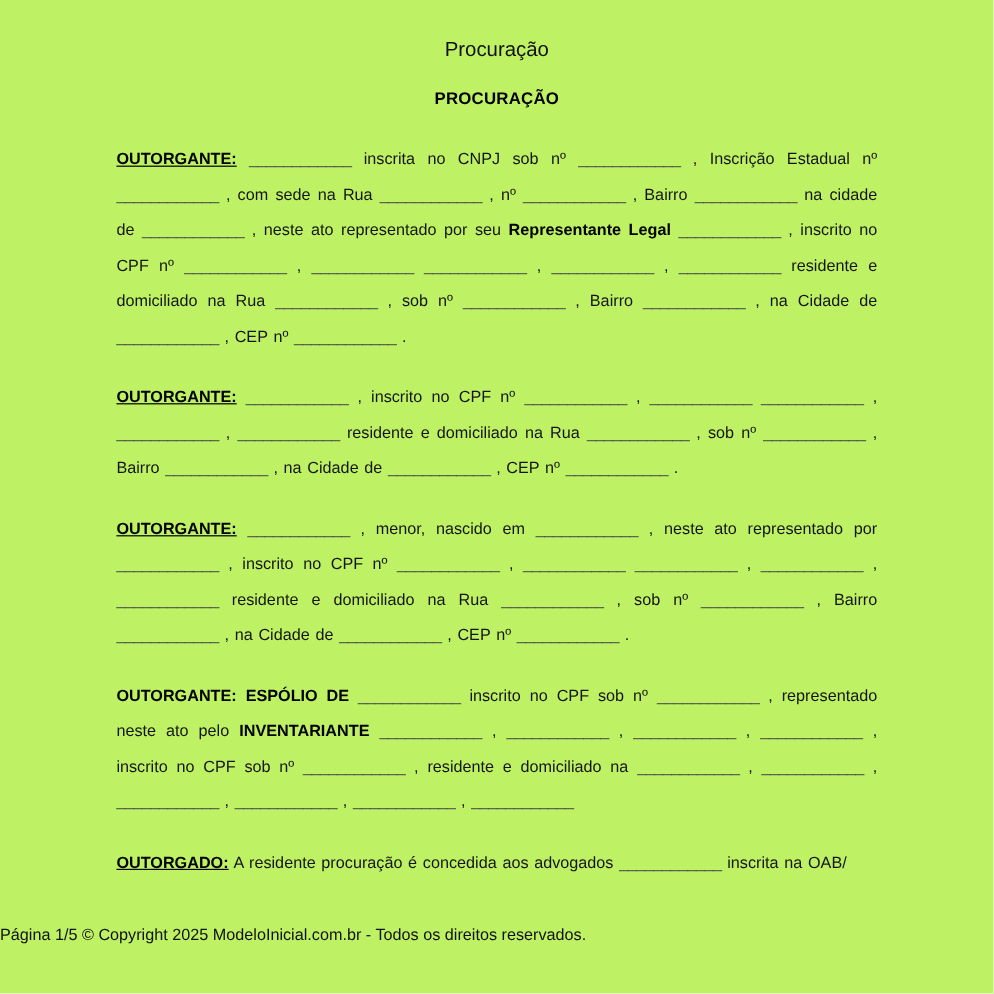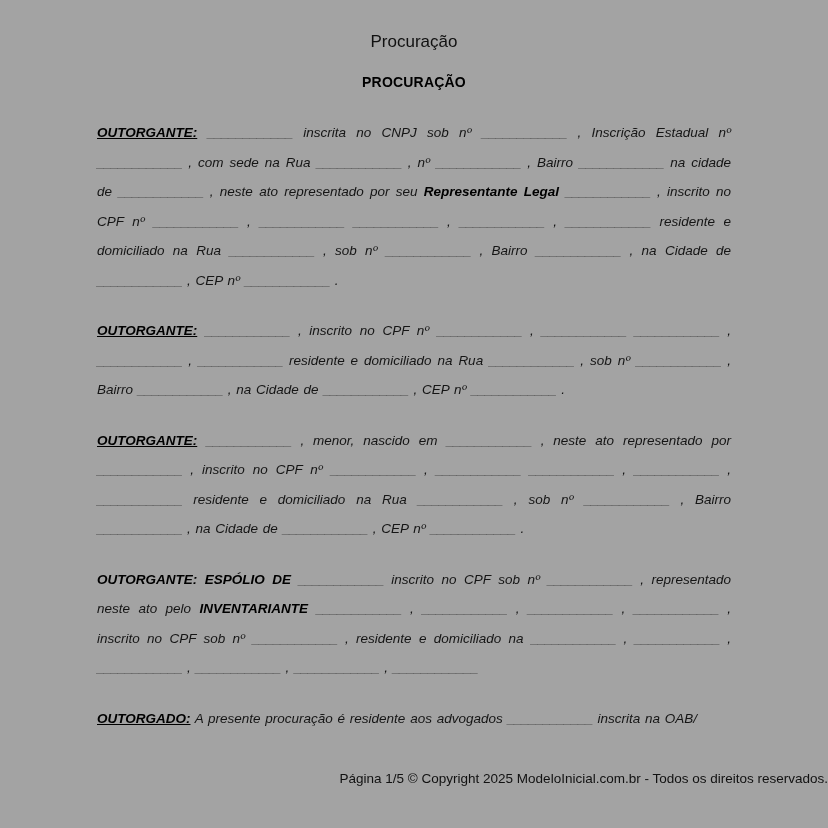--- a/index.html
+++ b/index.html
@@ -7,21 +7,21 @@
   body {
     width:828px; height:828px;
     position:relative;
     font-family:"Liberation Sans","DejaVu Sans",sans-serif;
     color:#0a0a0a;
     overflow:hidden;
   }
   .page {
     position:absolute; inset:0;
     padding:32px 97px 0 97px;
-    background:#a3a3a3;
+    background:#bef264;
   }
   .doc-title {
     font-size:17px; font-weight:400;
     text-align:center;
     margin:0 0 22px 0;
     color:#111;
   }
   .doc-heading {
     font-size:14px; font-weight:700;
     text-align:center;
@@ -30,44 +30,43 @@
     color:#000;
   }
   .paragraphs { width:100%; }
   .para {
     font-size:13.5px;
     line-height:29.5px;
     text-align:justify;
     margin:0 0 21px 0;
     color:#151515;
     word-spacing:1px;
-    font-style:italic;
   }
   .lead-underline { font-weight:700; text-decoration:underline; color:#000; }
   .lead { font-weight:700; color:#000; }
   .bold { font-weight:700; color:#000; }
   .blank {
     color:#4a4a4a;
     letter-spacing:-0.4px;
     white-space:nowrap;
   }
   .footer {
     position:absolute; left:0; right:0; bottom:42px;
-    text-align:right;
+    text-align:left;
     font-size:13.5px;
     color:#111;
   }
 </style>
 </head>
 <body>
 
 <div class="page">
   <h1 class="doc-title">Procuração</h1>
   <h2 class="doc-heading">PROCURAÇÃO</h2>
   <div class="paragraphs">
       <p class="para"><span class="lead-underline">OUTORGANTE:</span><span> </span><span class="blank">____________</span><span> inscrita no CNPJ sob nº </span><span class="blank">____________</span><span> , Inscrição Estadual nº </span><span class="blank">____________</span><span> , com sede na Rua </span><span class="blank">____________</span><span> , nº </span><span class="blank">____________</span><span> , Bairro </span><span class="blank">____________</span><span> na cidade de </span><span class="blank">____________</span><span> , neste ato representado por seu </span><span class="bold">Representante Legal</span><span> </span><span class="blank">____________</span><span> , inscrito no CPF nº </span><span class="blank">____________</span><span> , </span><span class="blank">____________</span><span> </span><span class="blank">____________</span><span> , </span><span class="blank">____________</span><span> , </span><span class="blank">____________</span><span> residente e domiciliado na Rua </span><span class="blank">____________</span><span> , sob nº </span><span class="blank">____________</span><span> , Bairro </span><span class="blank">____________</span><span> , na Cidade de </span><span class="blank">____________</span><span> , CEP nº </span><span class="blank">____________</span><span> .</span></p>
       <p class="para"><span class="lead-underline">OUTORGANTE:</span><span> </span><span class="blank">____________</span><span> , inscrito no CPF nº </span><span class="blank">____________</span><span> , </span><span class="blank">____________</span><span> </span><span class="blank">____________</span><span> , </span><span class="blank">____________</span><span> , </span><span class="blank">____________</span><span> residente e domiciliado na Rua </span><span class="blank">____________</span><span> , sob nº </span><span class="blank">____________</span><span> , Bairro </span><span class="blank">____________</span><span> , na Cidade de </span><span class="blank">____________</span><span> , CEP nº </span><span class="blank">____________</span><span> .</span></p>
       <p class="para"><span class="lead-underline">OUTORGANTE:</span><span> </span><span class="blank">____________</span><span> , menor, nascido em </span><span class="blank">____________</span><span> , neste ato representado por </span><span class="blank">____________</span><span> , inscrito no CPF nº </span><span class="blank">____________</span><span> , </span><span class="blank">____________</span><span> </span><span class="blank">____________</span><span> , </span><span class="blank">____________</span><span> , </span><span class="blank">____________</span><span> residente e domiciliado na Rua </span><span class="blank">____________</span><span> , sob nº </span><span class="blank">____________</span><span> , Bairro </span><span class="blank">____________</span><span> , na Cidade de </span><span class="blank">____________</span><span> , CEP nº </span><span class="blank">____________</span><span> .</span></p>
       <p class="para"><span class="lead">OUTORGANTE: ESPÓLIO DE</span><span> </span><span class="blank">____________</span><span> inscrito no CPF sob nº </span><span class="blank">____________</span><span> , representado neste ato pelo </span><span class="bold">INVENTARIANTE</span><span> </span><span class="blank">____________</span><span> , </span><span class="blank">____________</span><span> , </span><span class="blank">____________</span><span> , </span><span class="blank">____________</span><span> , inscrito no CPF sob nº </span><span class="blank">____________</span><span> , residente e domiciliado na </span><span class="blank">____________</span><span> , </span><span class="blank">____________</span><span> , </span><span class="blank">____________</span><span> , </span><span class="blank">____________</span><span> , </span><span class="blank">____________</span><span> , </span><span class="blank">____________</span></p>
-      <p class="para"><span class="lead-underline">OUTORGADO:</span><span> A presente procuração é residente aos advogados </span><span class="blank">____________</span><span> inscrita na OAB/</span></p>
+      <p class="para"><span class="lead-underline">OUTORGADO:</span><span> A residente procuração é concedida aos advogados </span><span class="blank">____________</span><span> inscrita na OAB/</span></p>
     </div>
   <div class="footer">Página 1/5 © Copyright 2025 ModeloInicial.com.br - Todos os direitos reservados.</div>
 </div>
 
 </body></html>

